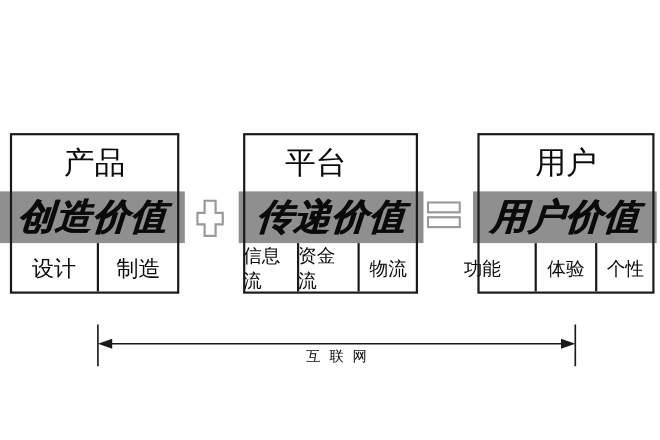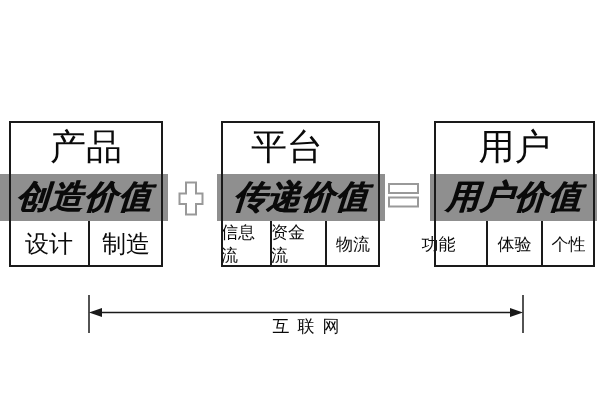--- a/index.html
+++ b/index.html
@@ -17,43 +17,43 @@
              transform:skewX(-4deg);letter-spacing:1px;white-space:nowrap;
              text-shadow:1px 0 0 #0a0a0a;}
   
   .box-outline{position:absolute;top:121px;height:146px;border:2px solid #1a1a1a;
                background:transparent;box-sizing:border-box;z-index:3;}
   .box1{left:9px;width:154px;}
   .box2{left:221px;width:159px;}
   .box3{left:434px;width:161px;}
   
   .hdr{position:absolute;top:121px;height:53px;display:flex;align-items:center;
-       justify-content:center;font-size:36px;color:#0a0a0a;z-index:2;}
+       justify-content:center;font-size:28px;color:#0a0a0a;z-index:2;}
   .hdr1{left:9px;width:154px;}
   .hdr2{left:221px;width:132px;}
   .hdr3{left:434px;width:161px;border-radius:20px;}
   
   .cell{position:absolute;top:221px;height:46px;display:flex;align-items:center;
         justify-content:center;color:#0a0a0a;z-index:2;}
-  .big{font-size:24px;}
+  .big{font-size:20px;}
   .small{font-size:17px;}
   .c1a{left:9px;width:80px;}   .c1b{left:89px;width:74px;}
   .c2a{left:221px;width:49px;} .c2b{left:271px;width:50px;} .c2c{left:334px;width:38px;}
   .c3a{left:412px;width:53px;font-family:Liberation Serif, serif;} .c3b{left:487px;width:55px;text-align:right;} .c3c{left:542px;width:53px;border-radius:11px;}
   
   .vdiv{position:absolute;top:221px;height:44px;width:2px;background:#1a1a1a;z-index:4;}
   .d1{left:88px;} .d2a{left:270px;} .d2b{left:325px;} .d3a{left:486px;} .d3b{left:541px;}
   
   .op{position:absolute;z-index:2;}
   .plus{left:178px;top:181px;}
   .equals{left:388px;top:183px;}
   
   .arrow-svg{position:absolute;left:75px;top:290px;z-index:2;}
   .arrow-label{position:absolute;left:226px;top:315px;width:160px;text-align:center;
-               font-size:17px;color:#0a0a0a;letter-spacing:8px;padding-left:8px;
+               font-size:13px;color:#0a0a0a;letter-spacing:8px;padding-left:8px;
                box-sizing:border-box;z-index:3;}
 </style>
 </head>
 <body>
 
 <div class="abs" style="left:0;top:0;width:600px;height:400px;">
 
   <div class="band band1">
     <span class="band-text">创造价值</span>
   </div>

